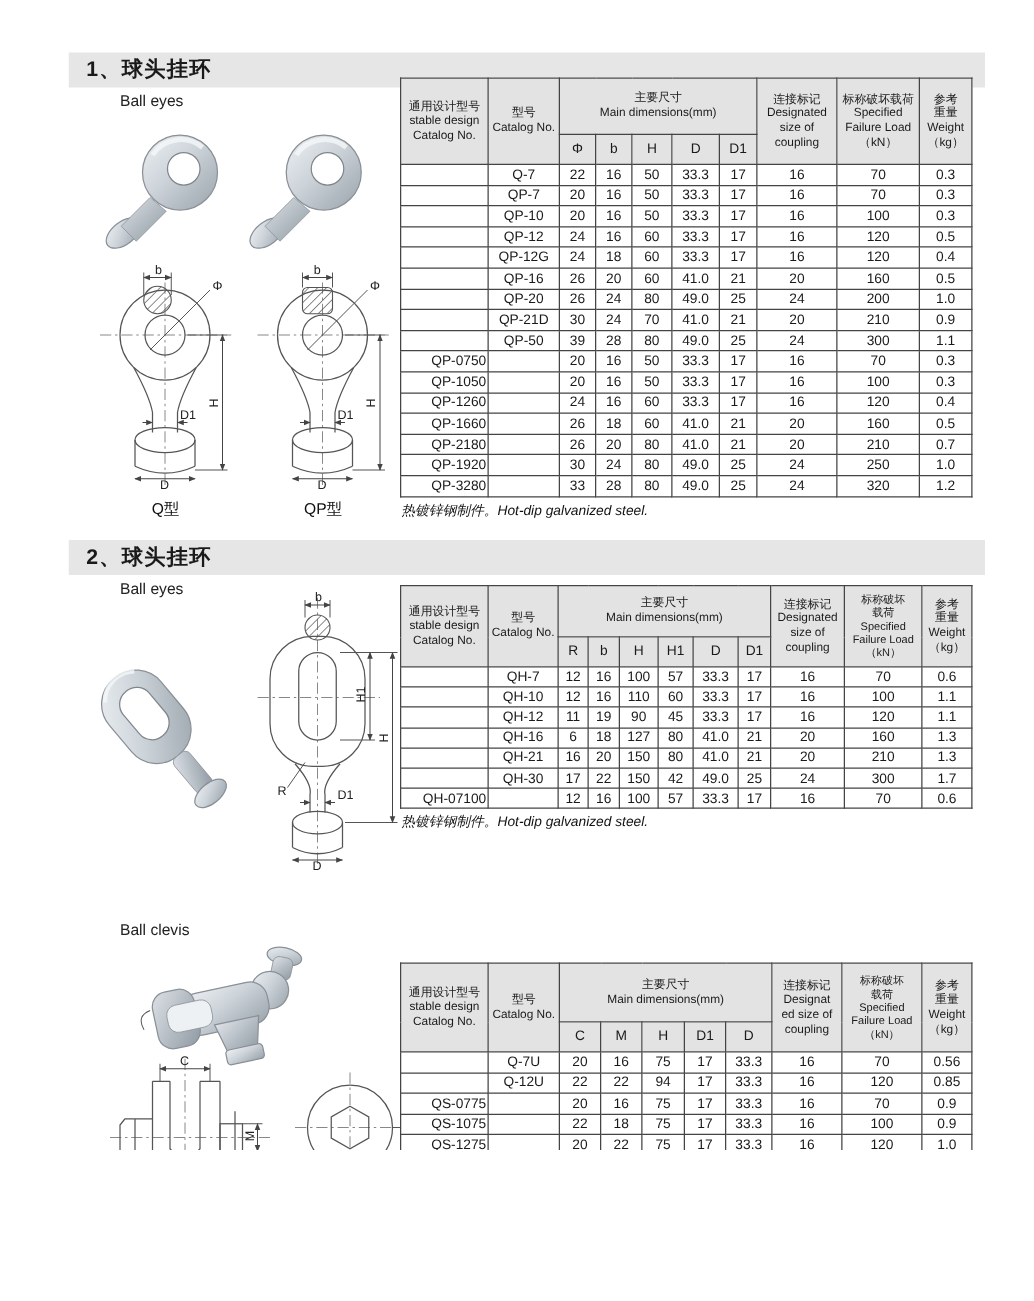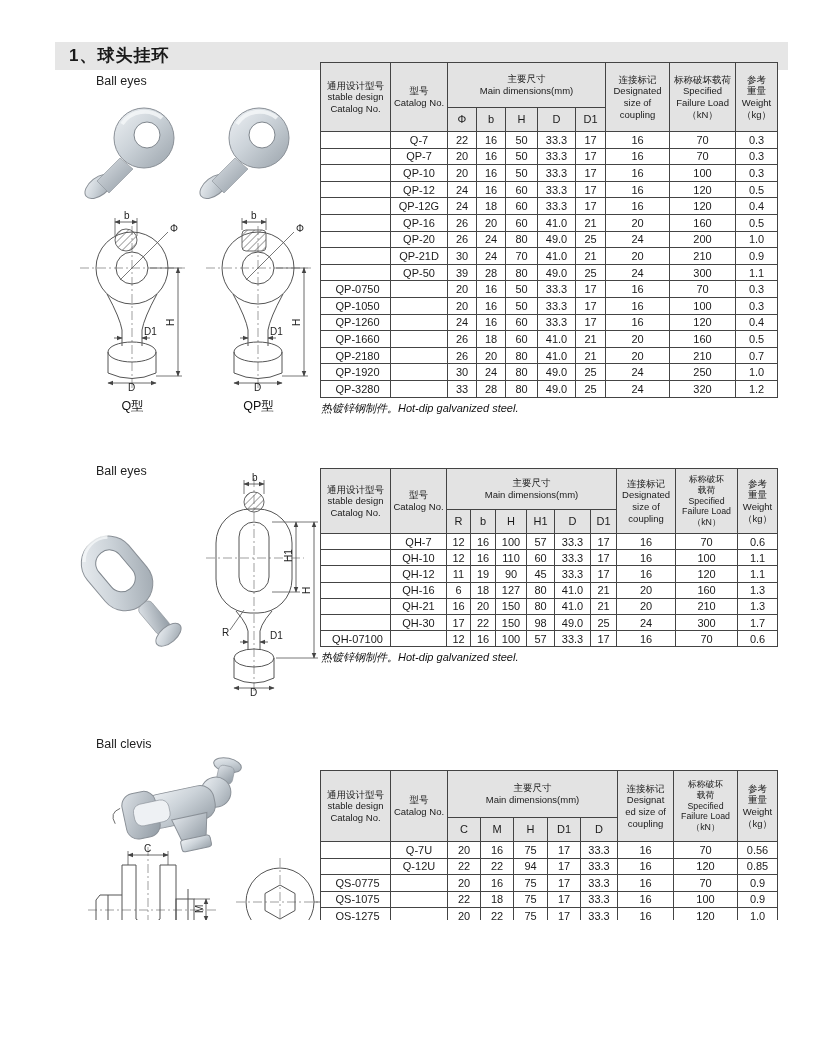--- a/index.html
+++ b/index.html
@@ -10,21 +10,21 @@
   .sec-sub{position:absolute;left:96px;font-size:12.5px;color:#222;}
   .fig{position:absolute;}
   .draw-label{font-size:12.5px;text-align:center;margin-top:2px;color:#111;}
   .footnote{position:absolute;font-size:11px;color:#111;font-style:italic;}
   table.spec{position:absolute;border-collapse:collapse;table-layout:fixed;background:#fff;}
   table.spec th,table.spec td{border:1px solid #444;text-align:center;vertical-align:middle;
     font-weight:normal;overflow:hidden;padding:0 1px;}
   table.spec th{background:#e3e3e3;font-size:9.5px;line-height:1.22;white-space:pre-line;}
   table.spec .dim-row th{font-size:11px;}
   table.spec td{font-size:11px;background:#fff;}
-  table.spec td.stable{text-align:center;padding-left:5px;}
+  table.spec td.stable{text-align:right;padding-left:5px;}
   #table1 td{height:15.6px;}
   #table2 td{height:15.2px;}
   #table3 td{height:15.5px;}
   #table1 .hrow1 th{height:44px;} #table1 .dim-row th{height:23px;}
   #table2 .hrow1 th{height:40px;} #table2 .dim-row th{height:23px;}
   #table3 .hrow1 th{height:46px;} #table3 .dim-row th{height:23px;}
   svg text{font-family:"Liberation Sans","DejaVu Sans",sans-serif;fill:#222;}
   .tline{stroke:#555;stroke-width:1;fill:none;}
   .thin{stroke:#555;stroke-width:.8;fill:none;}
   .cl{stroke:#777;stroke-width:.7;fill:none;stroke-dasharray:9 3 2 3;}
@@ -372,20 +372,21 @@
           <td>49.0</td>
           <td>25</td>
           <td>24</td>
           <td>320</td>
           <td>1.2</td>
         </tr>
       </tbody>
   </table>
   <div class="footnote" style="left:321px;top:401px">热镀锌钢制件。Hot-dip galvanized steel.</div>
 
+  <div class="sec-bar" style="top:432px">2、球头挂环</div>
   <div class="sec-sub" style="top:464px">Ball eyes</div>
 
   <svg class="fig" style="left:58px;top:524px" width="150" height="145" viewBox="0 0 150 145">
     <g transform="rotate(-40 75 70)">
       <rect x="49" y="4" width="54" height="80" rx="26" fill="url(#metal)" stroke="#8a9097"></rect>
       <rect x="63" y="18" width="27" height="46" rx="13" fill="#ffffff" stroke="#7f868d"></rect>
       <rect x="68" y="84" width="16" height="36" rx="5" fill="url(#metal2)" stroke="#8a9097" stroke-width=".6"></rect>
       <ellipse cx="76" cy="124" rx="15" ry="8" fill="url(#metal)" stroke="#8a9097"></ellipse>
       <path d="M58,14 A24,24 0 0 1 92,10" stroke="#f5f7f9" stroke-width="3.5" fill="none" opacity=".8"></path>
     </g>
@@ -537,21 +538,21 @@
           <td>20</td>
           <td>210</td>
           <td>1.3</td>
         </tr>
         <tr>
           <td class="stable"></td>
           <td>QH-30</td>
           <td>17</td>
           <td>22</td>
           <td>150</td>
-          <td>98</td>
+          <td>42</td>
           <td>49.0</td>
           <td>25</td>
           <td>24</td>
           <td>300</td>
           <td>1.7</td>
         </tr>
         <tr>
           <td class="stable">QH-07100</td>
           <td></td>
           <td>12</td>

